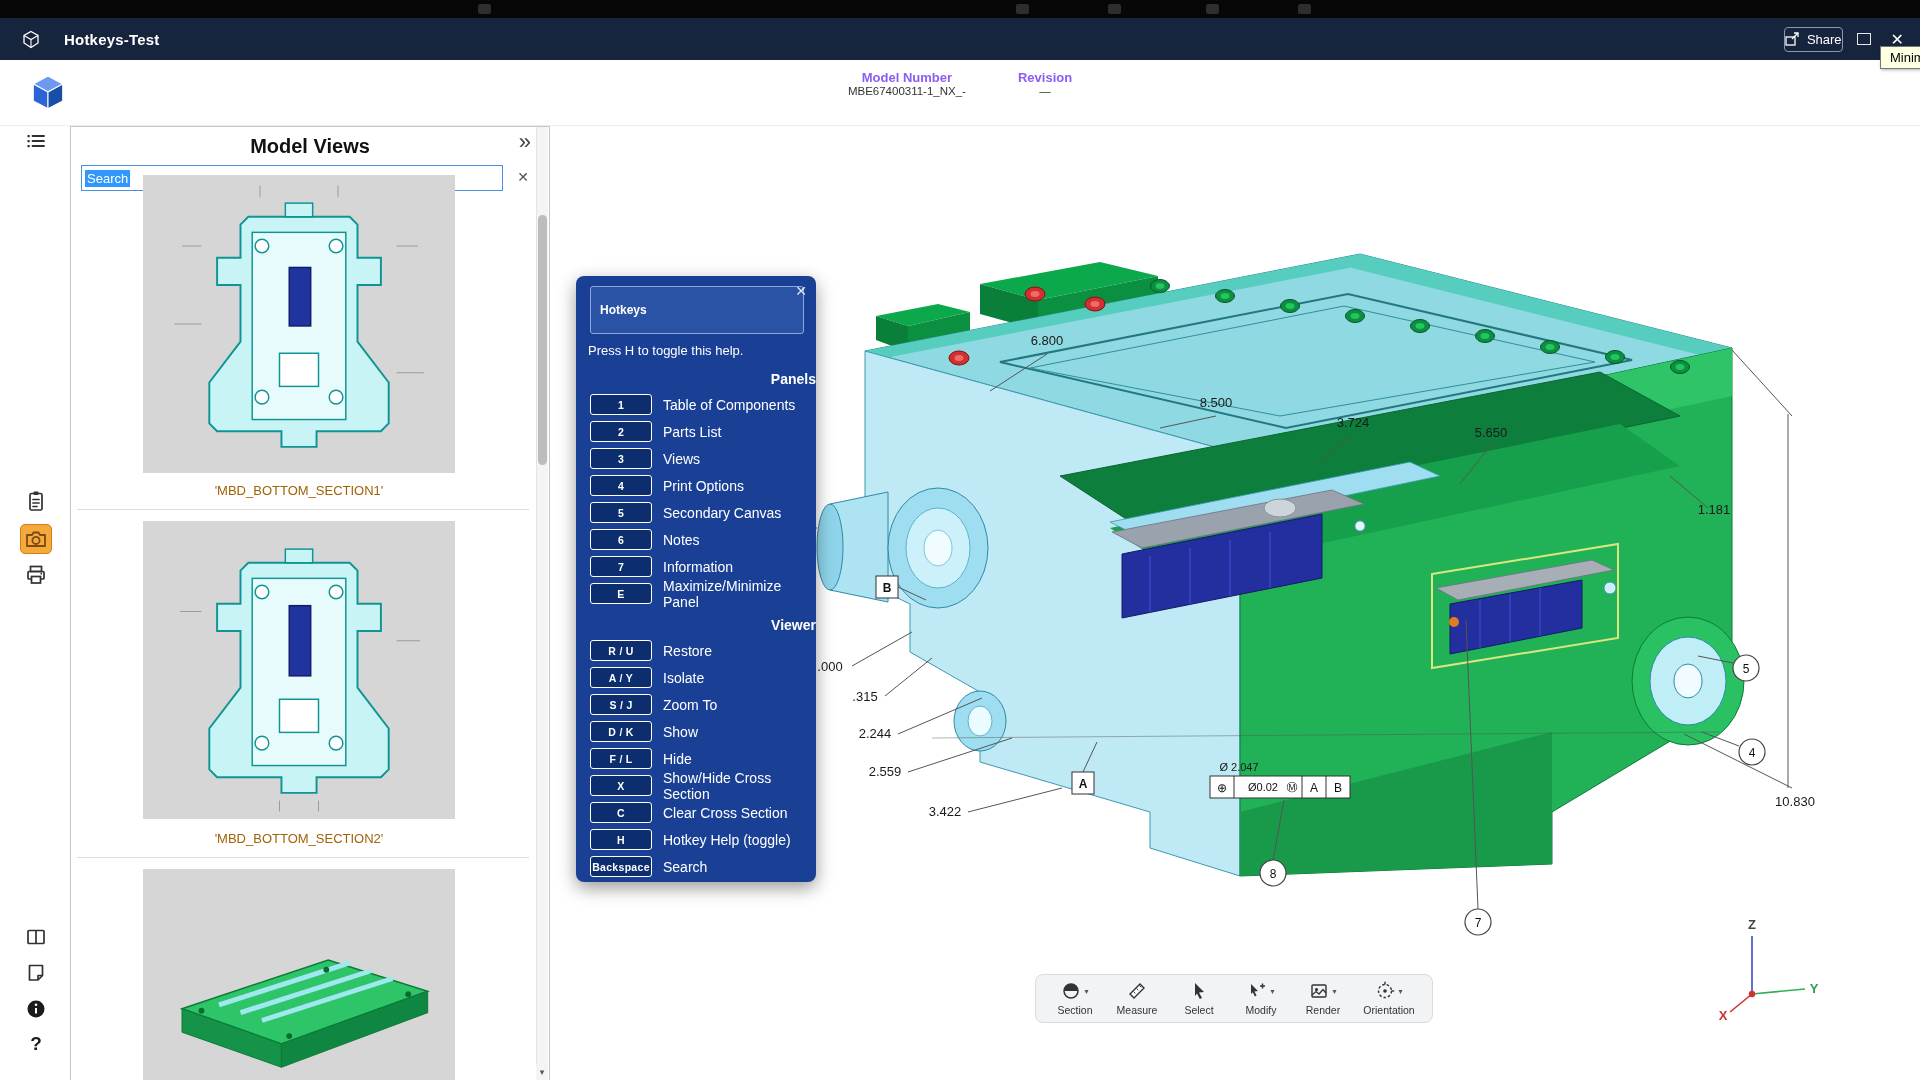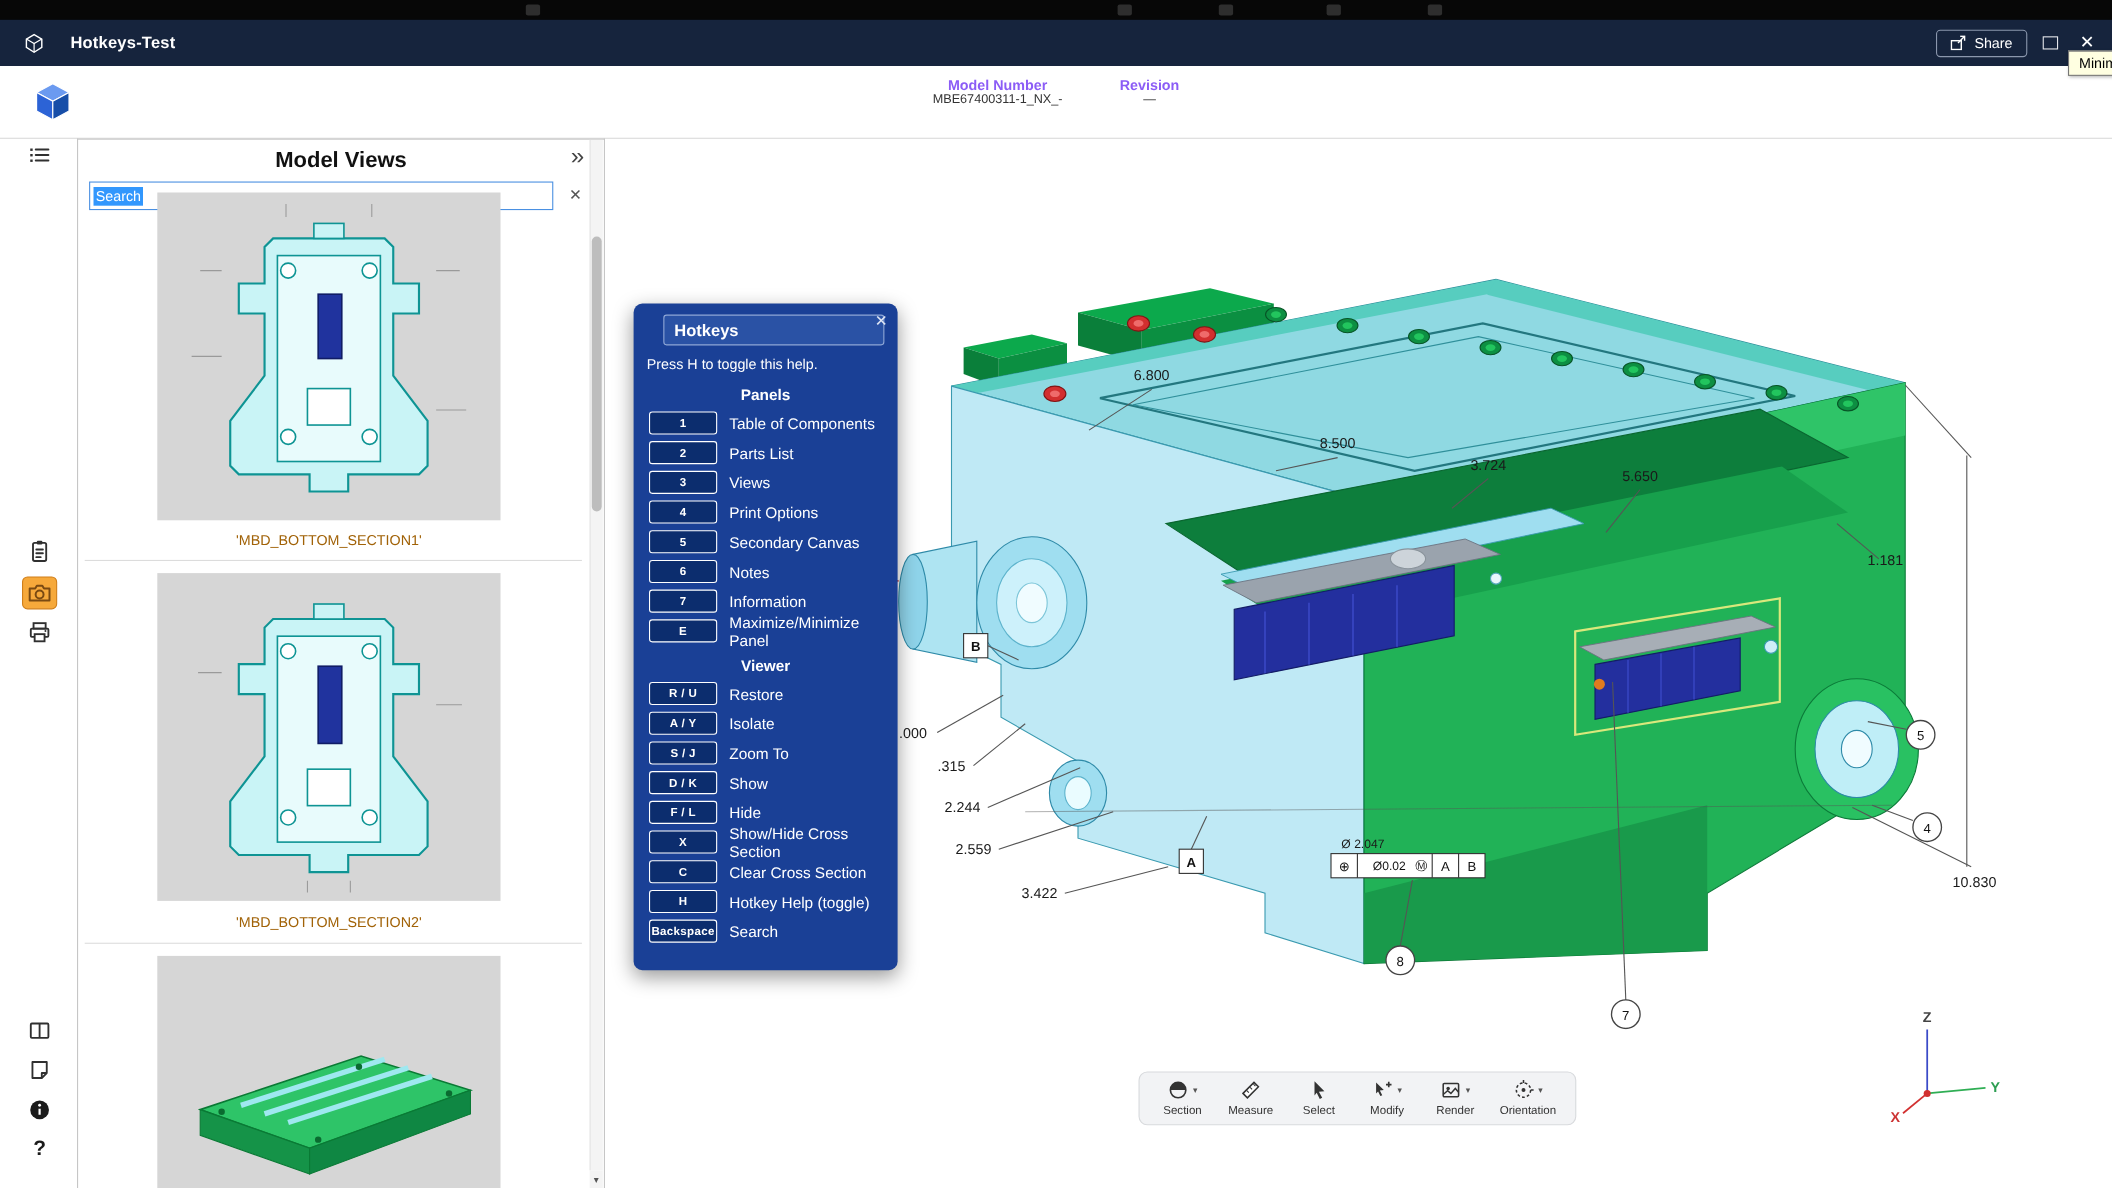--- a/index.html
+++ b/index.html
@@ -11,21 +11,21 @@
   #desktop-strip { top:0; left:0; width:1920px; height:18px; background:#070707; }
   .ghost-ico { position:absolute; top:4px; width:13px; height:10px; background:#2e2e2e; border-radius:2px; }
 
   
   #titlebar { top:18px; left:0; width:1920px; height:42px; background:#16243d;
               display:flex; align-items:center; color:#fff; }
   #titlebar .app-ico { margin-left:22px; display:flex; }
   #titlebar .tb-title { margin-left:24px; font-size:15px; font-weight:bold; letter-spacing:.2px; }
   #tb-right { position:absolute; right:10px; top:0; height:42px; display:flex; align-items:center; gap:14px; }
   .share-btn { display:flex; align-items:center; gap:7px; border:1px solid #8b97ad; border-radius:4px;
-               padding:4px 12px; font-size:13px; color:#fff; cursor:pointer; background:transparent; }
+               padding:4px 0; font-size:13px; color:#fff; cursor:pointer; background:transparent; }
   .max-btn { width:14px; height:12px; border:1.6px solid #e5e7eb; cursor:pointer; }
   .close-btn { font-size:16px; color:#fff; cursor:pointer; padding:0 6px; }
 
   #tooltip-minimize { left:1880px; top:46px; background:#ffffe1; border:1px solid #767676;
                       padding:3px 9px; font-size:13px; color:#000; z-index:60;
                       box-shadow:1px 1px 3px rgba(0,0,0,.3); }
 
   
   #app-header { top:60px; left:0; width:1920px; height:66px; background:#fff; border-bottom:1px solid #ececec; }
   #logo { position:absolute; left:28px; top:13px; }
@@ -64,25 +64,25 @@
 
   
   #viewport { top:126px; left:550px; right:0; bottom:0; background:#fff; overflow:hidden; }
   #model-svg { position:absolute; left:130px; top:50px; cursor:grab; }
 
   
   #hotkeys { position:absolute; left:26px; top:150px; width:240px; height:606px;
              background:#1a4096; border-radius:8px; box-shadow:0 6px 18px rgba(0,0,0,.4);
              color:#fff; }
   #hk-close { position:absolute; top:7px; right:9px; font-size:14px; color:#dfe6f5; cursor:pointer; z-index:2; }
-  #hk-header { margin:10px 12px 0 27px; height:28px; background:#2a52a5; border:1px solid #8fa7d6;
+  #hk-header { margin:10px 12px 0 14px; height:48px; background:#2a52a5; border:1px solid #8fa7d6;
                border-radius:3px; display:flex; align-items:center; padding-left:9px;
-               font-size:15px; font-weight:bold; }
+               font-size:12px; font-weight:bold; }
   #hk-sub { margin:9px 12px 2px 12px; font-size:13px; }
-  .hk-section { text-align:center; font-size:14px; font-weight:bold; margin-top:13px; }
+  .hk-section { text-align:right; font-size:14px; font-weight:bold; margin-top:13px; }
   .hk-rows { margin-top:7px; display:flex; flex-direction:column; gap:6px; }
   .hk-row { display:flex; align-items:center; gap:11px; padding-left:14px; height:21px; }
   .hk-key { min-width:62px; height:21px; background:#0c2d6e; border:1px solid #ffffff; border-radius:3px;
             font-size:10.5px; font-weight:bold; display:flex; align-items:center; justify-content:center;
             letter-spacing:.3px; }
   .hk-label { font-size:14px; }
 
   
   #view-toolbar { position:absolute; left:485px; top:848px; display:flex; gap:4px;
                   background:#f2f3f5; border:1px solid #d8dadd; border-radius:8px; padding:6px 10px; }

